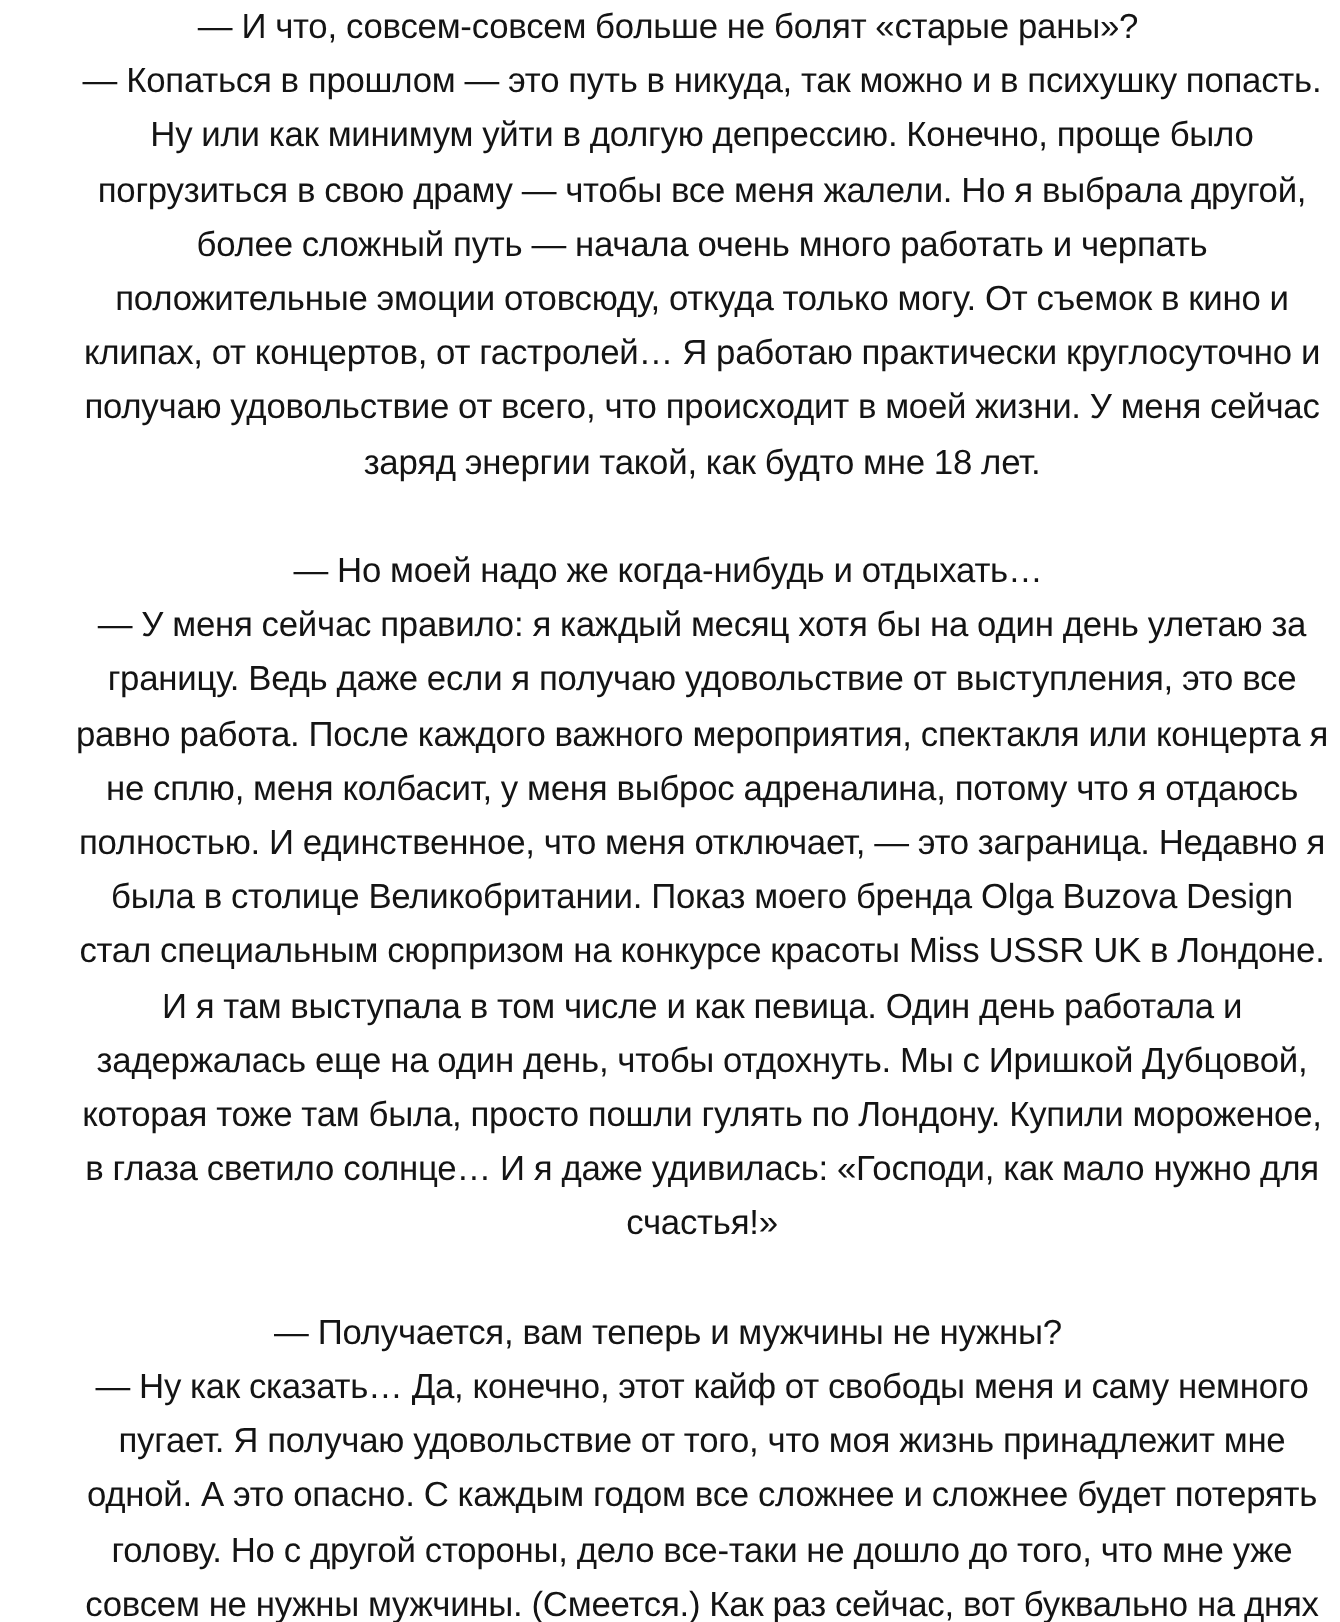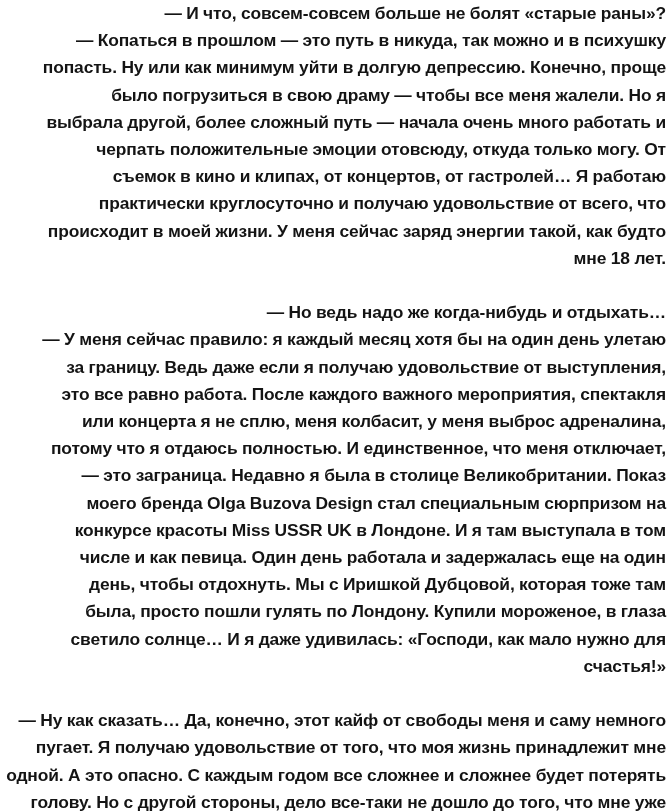--- a/index.html
+++ b/index.html
@@ -19,43 +19,44 @@
     padding: 0 4px 0 2px;
     margin: 0;
   }
   .para {
     margin: 0;
     padding: 0;
     color: #141414;
     font-size: 17.4px;
     line-height: 27.2px;
     letter-spacing: -0.12px;
-    text-align: right;
+    text-align: center;
     word-spacing: -0.2px;
-    font-weight: 700;
+    font-weight: 400;
     -webkit-font-smoothing: antialiased;
   }
   .para + .para {
     margin-top: 0;
     margin-left: 34px;
   }
   .block-gap {
     height: 27.2px;
   }
 </style>
 </head>
 <body>
 
 <div id="article">
 
   <p class="para">— И что, совсем-совсем больше не болят «старые раны»?</p>
   <p class="para">— Копаться в прошлом — это путь в никуда, так можно и в психушку попасть. Ну или как минимум уйти в долгую депрессию. Конечно, проще было погрузиться в свою драму — чтобы все меня жалели. Но я выбрала другой, более сложный путь — начала очень много работать и черпать положительные эмоции отовсюду, откуда только могу. От съемок в кино и клипах, от концертов, от гастролей… Я работаю практически круглосуточно и получаю удовольствие от всего, что происходит в моей жизни. У меня сейчас заряд энергии такой, как будто мне 18 лет.</p>
 
   <div class="block-gap"></div>
 
-  <p class="para">— Но ведь надо же когда-нибудь и отдыхать…</p>
+  <p class="para">— Но моей надо же когда-нибудь и отдыхать…</p>
   <p class="para">— У меня сейчас правило: я каждый месяц хотя бы на один день улетаю за границу. Ведь даже если я получаю удовольствие от выступления, это все равно работа. После каждого важного мероприятия, спектакля или концерта я не сплю, меня колбасит, у меня выброс адреналина, потому что я отдаюсь полностью. И единственное, что меня отключает, — это заграница. Недавно я была в столице Великобритании. Показ моего бренда Olga Buzova Design стал специальным сюрпризом на конкурсе красоты Miss USSR UK в Лондоне. И я там выступала в том числе и как певица. Один день работала и задержалась еще на один день, чтобы отдохнуть. Мы с Иришкой Дубцовой, которая тоже там была, просто пошли гулять по Лондону. Купили мороженое, в глаза светило солнце… И я даже удивилась: «Господи, как мало нужно для счастья!»</p>
 
   <div class="block-gap"></div>
 
+  <p class="para">— Получается, вам теперь и мужчины не нужны?</p>
   <p class="para">— Ну как сказать… Да, конечно, этот кайф от свободы меня и саму немного пугает. Я получаю удовольствие от того, что моя жизнь принадлежит мне одной. А это опасно. С каждым годом все сложнее и сложнее будет потерять голову. Но с другой стороны, дело все-таки не дошло до того, что мне уже совсем не нужны мужчины. (Смеется.) Как раз сейчас, вот буквально на днях (может быть, это весна на меня влияет?) мне вдруг так захотелось влюбиться! Захотелось «бабочек» внутри! Можно обратиться через редакцию журнала «7 Дней», чтобы «бабочки» меня нашли? (Смеется.) На сегодняшний момент любовь — единственное, чего мне не хватает…</p>
 
 </div>
 
 </body></html>

